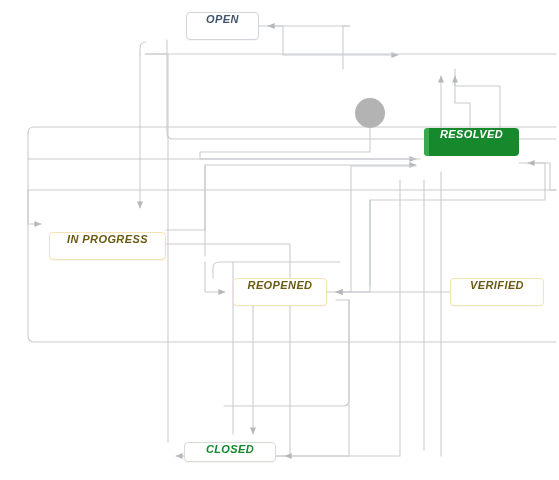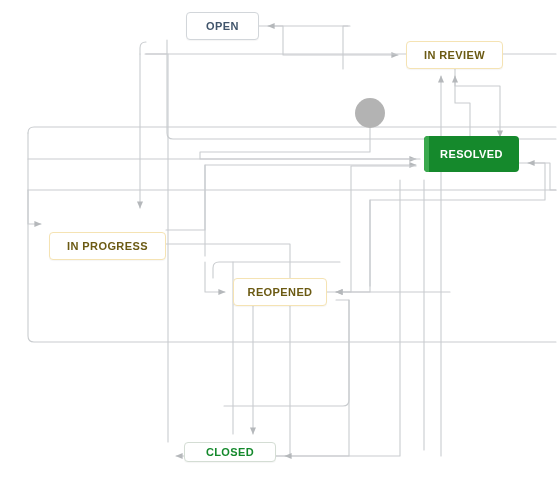--- a/index.html
+++ b/index.html
@@ -9,27 +9,28 @@
     font-family:"Liberation Sans", sans-serif;
     overflow:hidden;
     position:relative;
   }
   #canvas{position:absolute;left:0;top:0;width:559px;height:480px;}
   #edge-layer{position:absolute;left:0;top:0;width:559px;height:480px;}
 
   .node{
     position:absolute;
     box-sizing:border-box;
-    display:flex;align-items:center;justify-content:center;
+    display:flex;justify-content:center;
     border-radius:4px;
     font-size:11px;
     font-weight:bold;
     letter-spacing:.4px;
     white-space:nowrap;
     background:#ffffff;
+    font-style:italic;
   }
   
   .n-default{
     border:1px solid #d2d6da;
     color:#41556b;
     box-shadow:0 1px 1px rgba(0,0,0,.04);
   }
   
   .n-yellow{
     border:1px solid #f5e3b3;
@@ -134,35 +135,35 @@
       <path d="M167,54 L167,133 Q167,139 173,139 L556,139"></path>
     </g>
   </svg>
 
   <div class="start-dot" style="left:355px;top:98px;width:30px;height:30px;"></div>
 
   <div class="node n-default" style="left:186px;top:12px;width:73px;height:28px;">
     <span>OPEN</span>
   </div>
 
-  <div class="node n-yellow" style="left:406px;top:41px;width:97px;height:28px;">
-    <span>IN REVIEW</span>
-  </div>
 
-  <div class="node n-green" style="left:424px;top:136px;width:95px;height:36px;">
+  <div class="node n-green" style="left:424px;top:128px;width:95px;height:28px;">
     <span class="accent"></span>
     <span class="lbl">RESOLVED</span>
   </div>
 
   <div class="node n-yellow" style="left:49px;top:216px;width:117px;height:28px;margin-top:16px;">
     <span>IN PROGRESS</span>
   </div>
 
   <div class="node n-yellow" style="left:233px;top:278px;width:94px;height:28px;">
     <span>REOPENED</span>
   </div>
 
+  <div class="node n-yellow" style="left:450px;top:278px;width:94px;height:28px;">
+    <span>VERIFIED</span>
+  </div>
 
   <div class="node n-greentext" style="left:184px;top:442px;width:92px;height:20px;">
     <span>CLOSED</span>
   </div>
 
 </div>
 
 </body></html>

